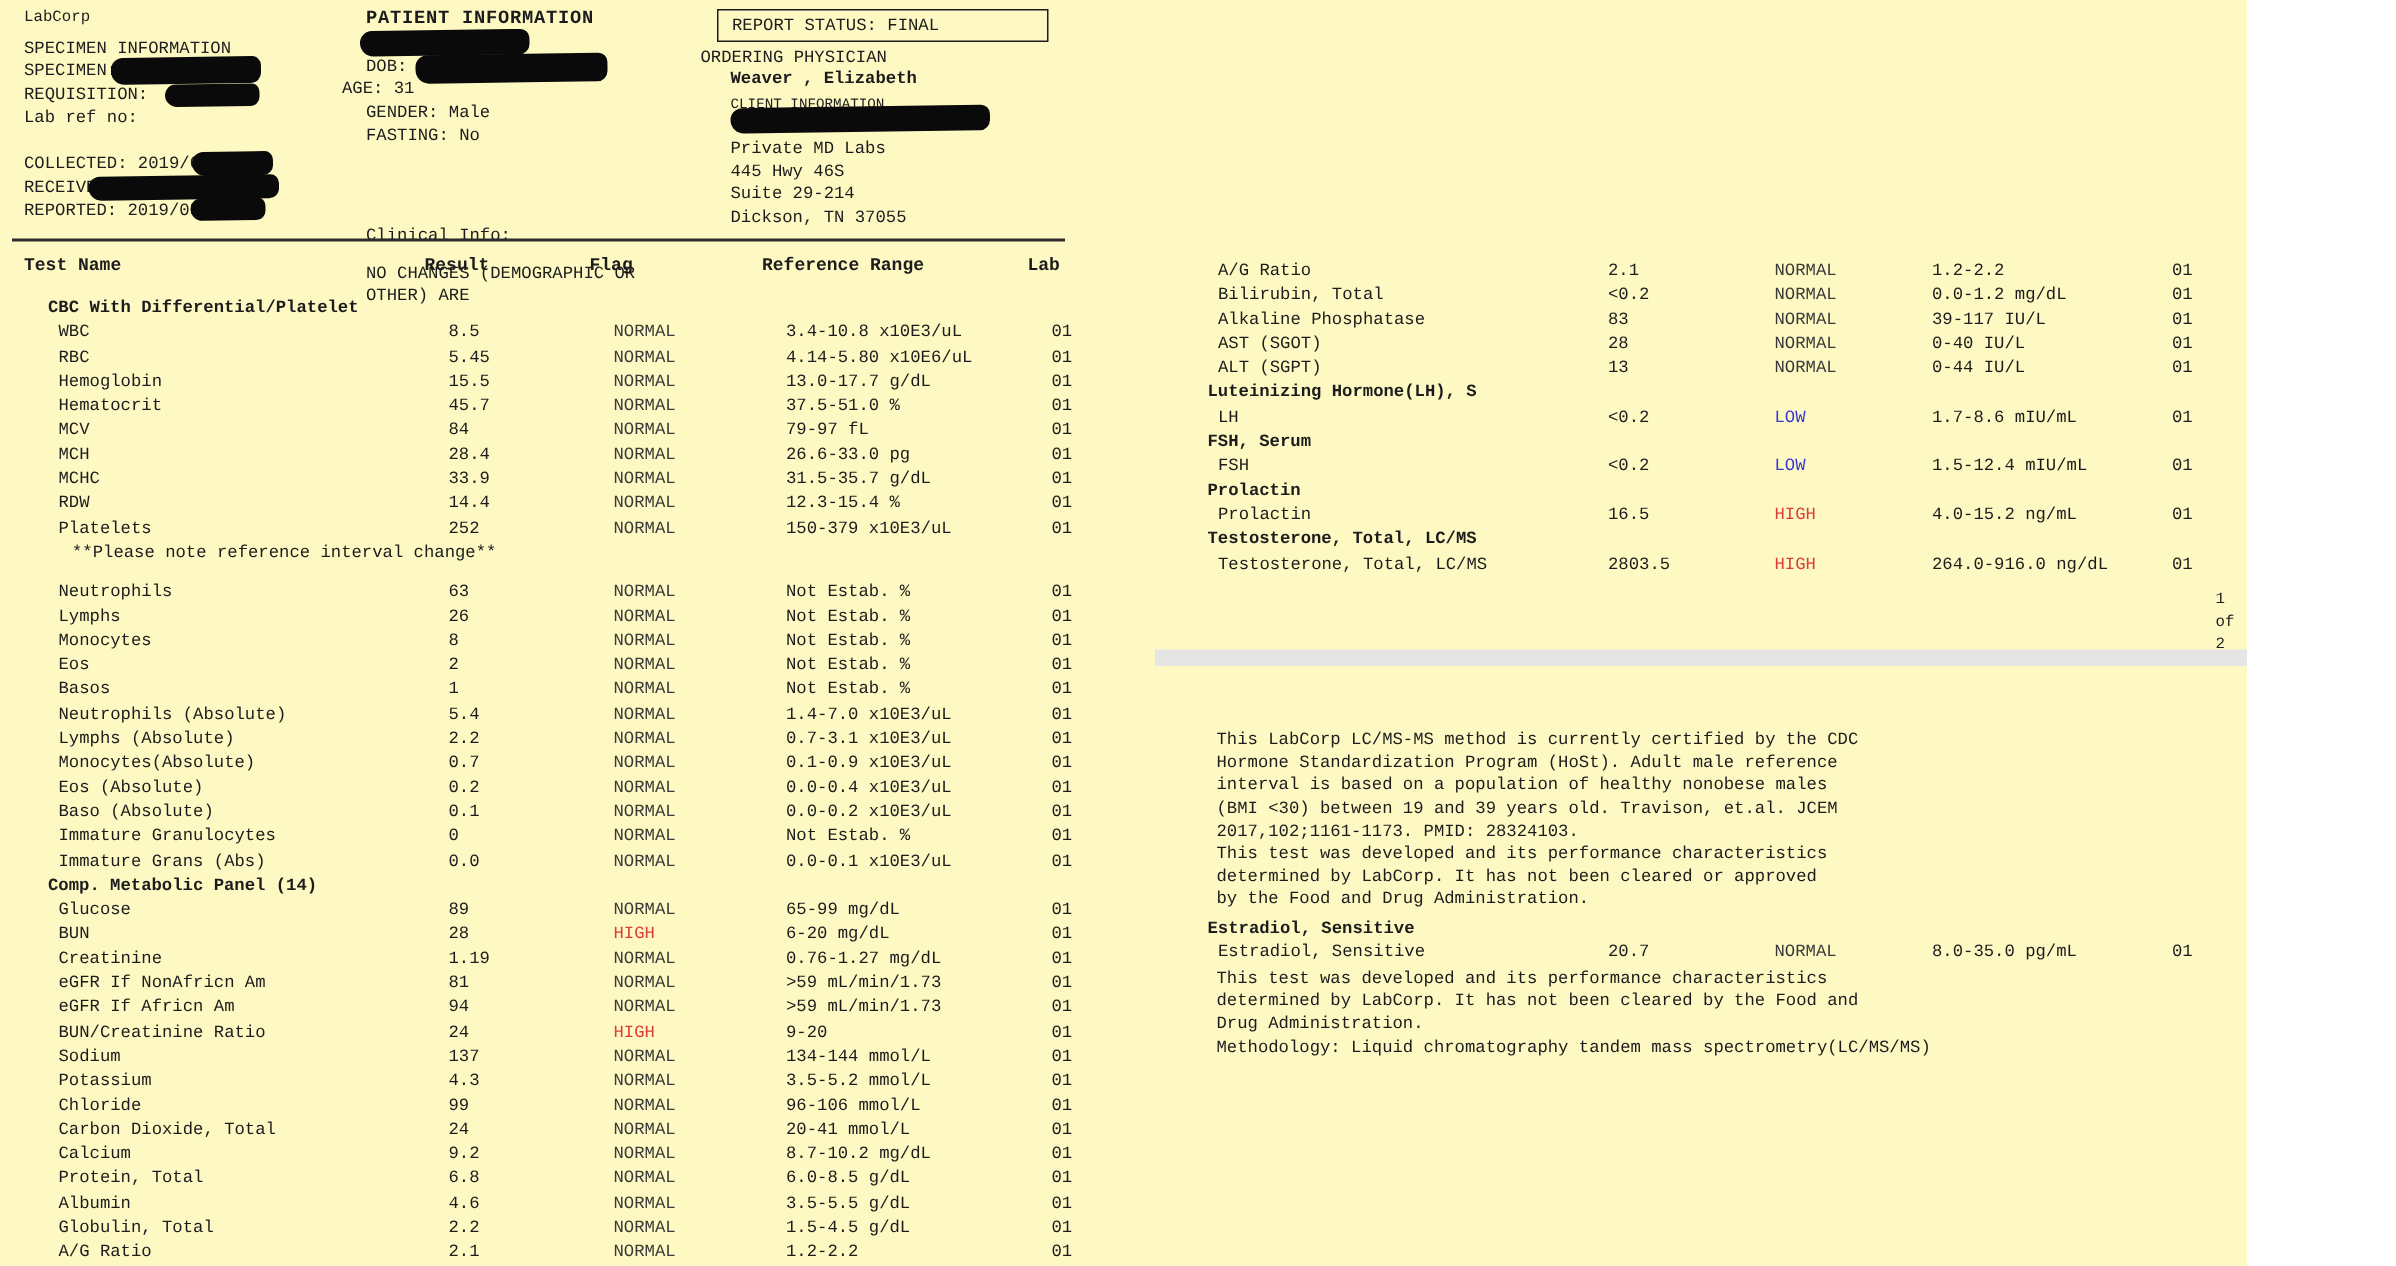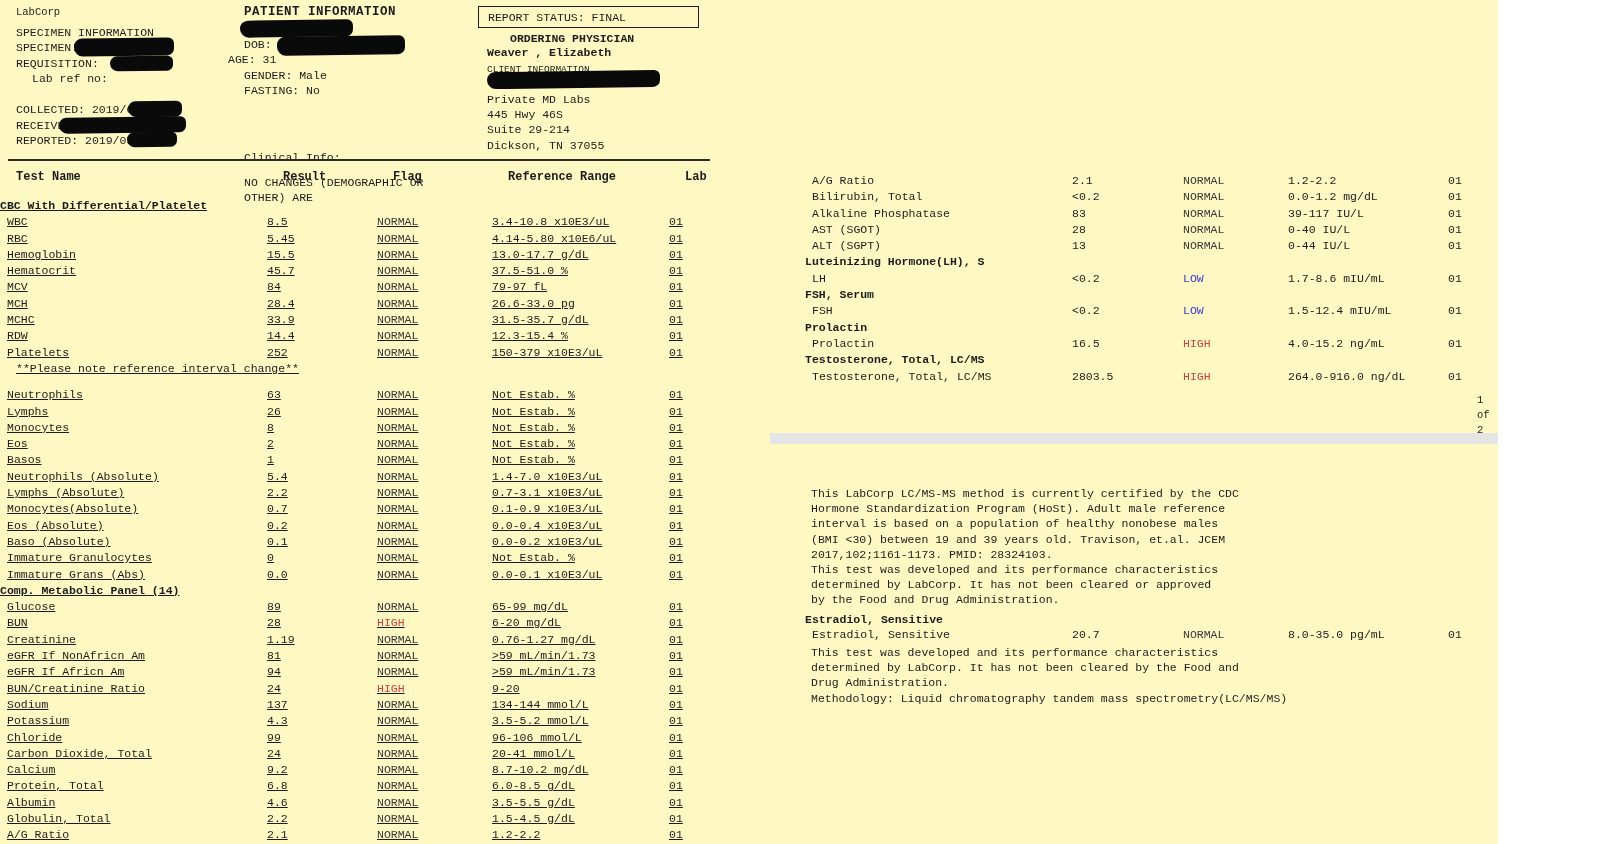--- a/index.html
+++ b/index.html
@@ -21,21 +21,21 @@
 
   .rule { position:absolute; background:#2b2b2b; }
 
   .ltable { position:absolute; top:165px; left:0; width:712px; }
   .rtable { position:absolute; top:173px; left:763px; width:834px; }
   .etable { position:absolute; top:627px; left:763px; width:834px; }
 
   .thead { display:grid; grid-template-columns:267px 110px 115px 177px 1fr;
            margin-left:16px; font-weight:bold; font-size:12px; height:33px; padding-top:5px; }
   .trow  { display:grid; height:16.3px; line-height:16.3px; }
-  .ltable .trow { grid-template-columns:267px 110px 115px 177px 1fr; margin-left:0;text-decoration:underline; }
+  .ltable .trow { grid-template-columns:267px 110px 115px 177px 1fr; margin-left:32px; }
   .rtable .trow, .etable .trow { grid-template-columns:267px 111px 105px 160px 1fr; margin-left:42px; }
   .trow .cell { white-space:pre; overflow:visible; }
   .trow.test .name { padding-left:7px; }
   .trow.note .name { padding-left:16px; }
   .trow.section { font-weight:bold; }
   .spacer { width:100%; }
 
   .notes-block { position:absolute; white-space:pre; line-height:15.2px; }
 
   .divider-bar { position:absolute; }
@@ -43,21 +43,21 @@
 </style>
 </head>
 <body>
 
 <div class="canvas">
 
   <div class="abs tiny" style="left:16px; top:5px;">LabCorp</div>
   <div class="abs" style="left:16px; top:25px;">SPECIMEN INFORMATION</div>
   <div class="abs" style="left:16px; top:40px;">SPECIMEN:</div>
   <div class="abs" style="left:16px; top:56px;">REQUISITION:</div>
-  <div class="abs" style="left:32px; top:71px;">Lab ref no:</div>
+  <div class="abs" style="left:16px; top:71px;">Lab ref no:</div>
   <div class="abs" style="left:16px; top:102px;">COLLECTED: 2019/05/15</div>
   <div class="abs" style="left:16px; top:118px;">RECEIVED:</div>
   <div class="abs" style="left:16px; top:133px;">REPORTED: 2019/05/20</div>
 
   <div class="redact" style="left: 74px; top: 38px; width: 100px; height: 18px; background: rgb(10, 10, 10);"></div>
   <div class="redact" style="left: 110px; top: 56px; width: 63px; height: 15px; background: rgb(10, 10, 10);"></div>
   <div class="redact" style="left: 128px; top: 101px; width: 54px; height: 16px; background: rgb(10, 10, 10);"></div>
   <div class="redact" style="left: 59px; top: 117px; width: 127px; height: 16px; background: rgb(10, 10, 10);"></div>
   <div class="redact" style="left: 127px; top: 132px; width: 50px; height: 15px; background: rgb(10, 10, 10);"></div>
 
@@ -67,21 +67,21 @@
   <div class="redact" style="left: 277px; top: 36px; width: 128px; height: 19px; background: rgb(10, 10, 10);"></div>
   <div class="abs" style="left:228px; top:52px;">AGE: 31</div>
   <div class="abs" style="left:244px; top:68px;">GENDER: Male</div>
   <div class="abs" style="left:244px; top:83px;">FASTING: No</div>
   <div class="abs" style="left:244px; top:112px;margin-top:38px;">Clinical Info:</div>
   <div class="abs" style="left:244px; top:128px; width:200px; white-space:normal; line-height:14.5px;margin-top:48px;">NO CHANGES (DEMOGRAPHIC OR OTHER) ARE</div>
 
   <div class="status-box" style="left:478px; top:6px; width:221px; height:22px;">
     <span>REPORT STATUS: FINAL</span>
   </div>
-  <div class="abs" style="left:510px; top:31px;font-weight:bold;">ORDERING PHYSICIAN</div>
+  <div class="abs" style="left:467px; top:31px;">ORDERING PHYSICIAN</div>
   <div class="abs bold" style="left:487px; top:45px;">Weaver , Elizabeth</div>
   <div class="abs small" style="left:487px; top:62px;">CLIENT INFORMATION</div>
   <div class="redact" style="left: 487px; top: 71px; width: 173px; height: 17px; background: rgb(10, 10, 10);"></div>
   <div class="abs" style="left:487px; top:92px;">Private MD Labs</div>
   <div class="abs" style="left:487px; top:107px;">445 Hwy 46S</div>
   <div class="abs" style="left:487px; top:122px;">Suite 29-214</div>
   <div class="abs" style="left:487px; top:138px;">Dickson, TN 37055</div>
 
   <div class="rule" style="left:8px; top:159px; width:702px; height:2px;"></div>
 

